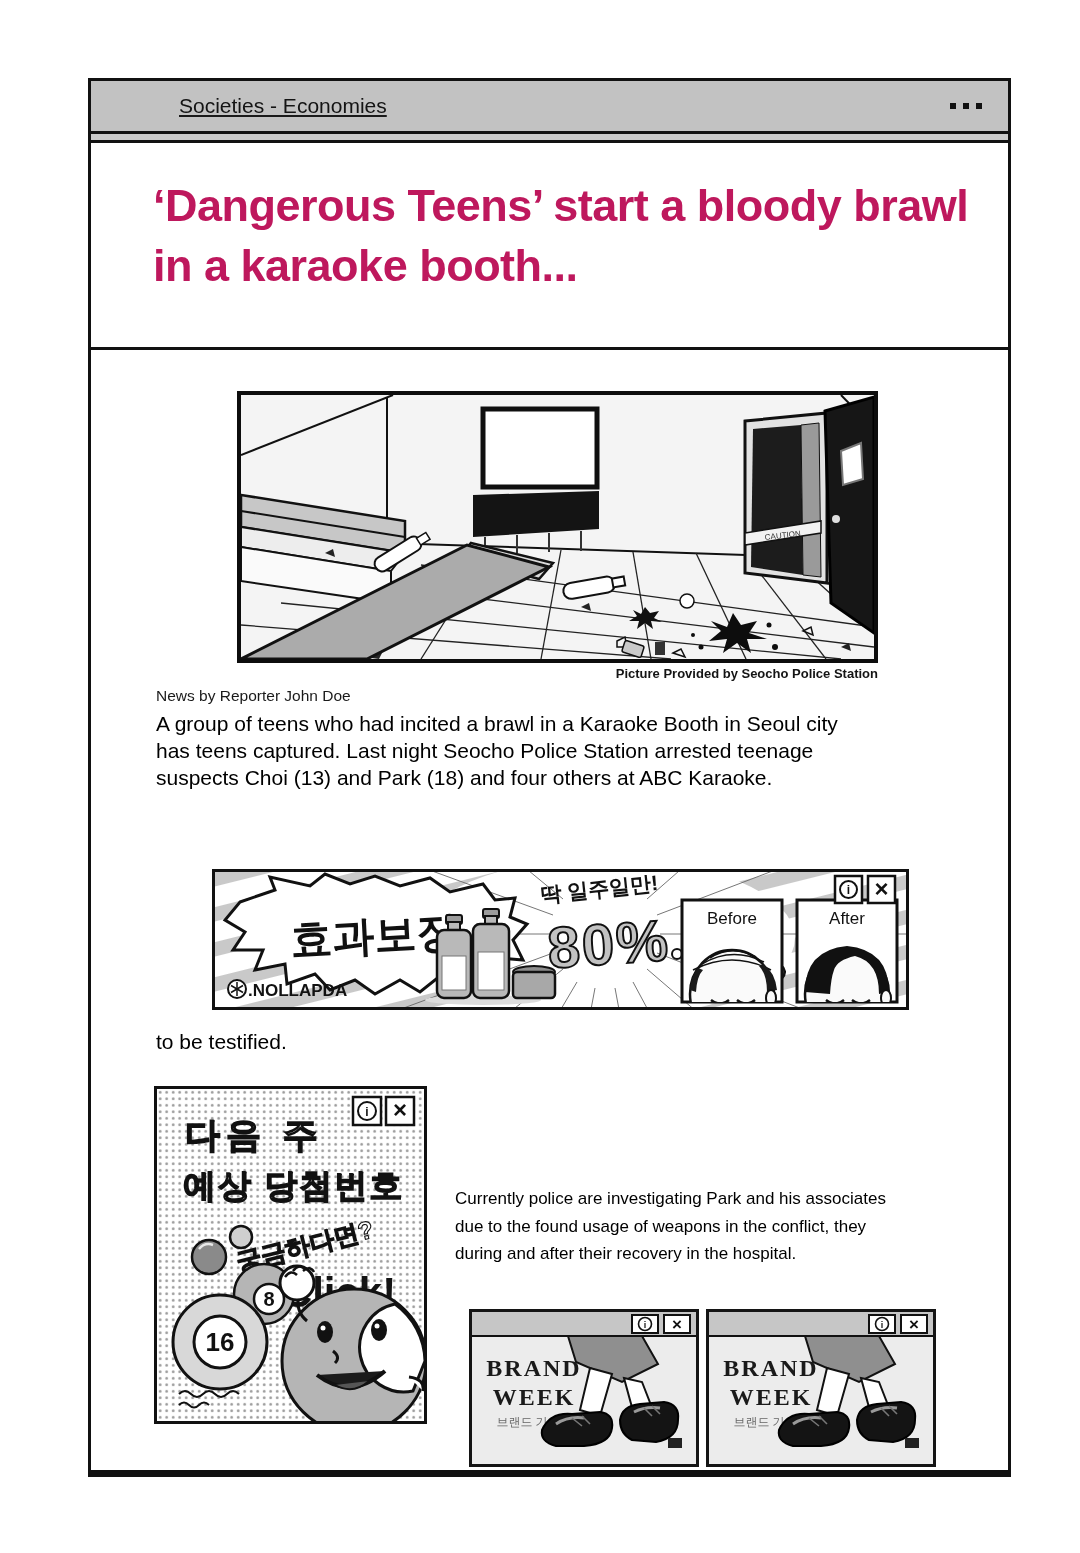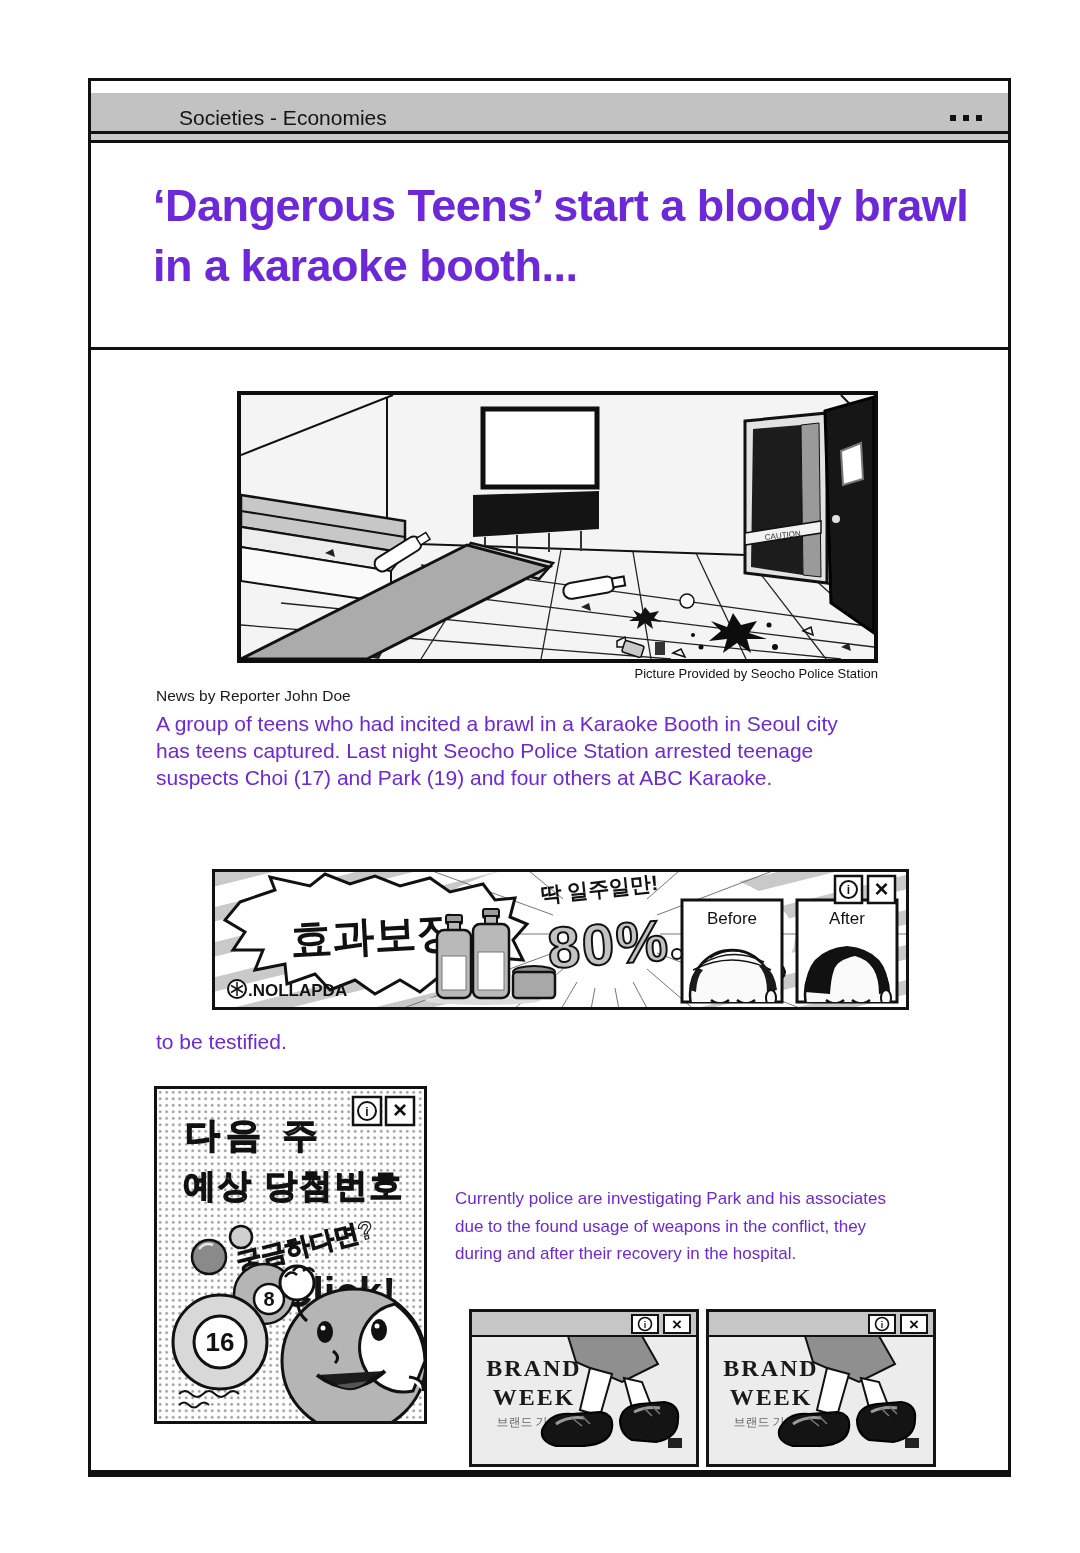--- a/index.html
+++ b/index.html
@@ -1,37 +1,37 @@
 <!DOCTYPE html>
 <html><head>
 <meta charset="utf-8">
 <style>
   html,body{margin:0;padding:0;background:#ffffff;width:1080px;height:1553px;
     font-family:"Liberation Sans","DejaVu Sans",sans-serif;color:#1a1a1a;}
   .stage{position:relative;width:1080px;height:1553px;overflow:hidden;background:#fff;}
   .frame{position:absolute;left:88px;top:78px;width:917px;height:1389px;
     border:3px solid #111;border-bottom:7px solid #111;background:#fff;}
   
-  .titlebar{position:absolute;left:0;top:12px;right:0;height:50px;background:#c2c2c2;
-    display:flex;align-items:center;}
+  .titlebar{position:absolute;left:0;top:0;right:0;height:50px;background:#c2c2c2;
+    display:flex;align-items:center;text-decoration:underline;}
   .titlebar-title{margin-left:88px;font-size:21px;color:#141414;}
   .menu-dots{position:absolute;right:26px;top:22px;display:flex;gap:7px;cursor:pointer;}
   .menu-dots span{width:6px;height:6px;background:#111;display:block;}
   .titlebar-sep{position:absolute;left:0;top:50px;right:0;height:12px;background:#c9c9c9;
     border-top:3px solid #111;border-bottom:3px solid #111;box-sizing:border-box;}
   
   .headline{position:absolute;left:62px;top:95px;width:840px;font-size:45px;line-height:60px;
-    font-weight:bold;letter-spacing:-0.5px;color:#6d28d9;}
+    font-weight:bold;letter-spacing:-0.5px;color:#be185d;}
   .headline-divider{position:absolute;left:0;top:266px;right:0;border-top:3px solid #111;}
   
   .photo{position:absolute;left:146px;top:310px;width:633px;height:264px;border:4px solid #0d0d0d;background:#f4f4f4;}
   .photo-caption{position:absolute;left:146px;top:585px;width:641px;text-align:right;
-    font-size:13px;font-weight:normal;color:#141414;}
+    font-size:13px;font-weight:bold;color:#141414;}
   .byline{position:absolute;left:65px;top:606px;font-size:15.5px;font-weight:normal;}
-  .para{position:absolute;font-size:21px;line-height:27px;color:#6d28d9;}
+  .para{position:absolute;font-size:21px;line-height:27px;color:#000000;}
   .para div{white-space:nowrap;}
   .p1{left:65px;top:629px;}
   .p2{left:65px;top:729px;}
   .p3{left:65px;top:947px;}
   .p4{left:364px;top:1104px;font-size:17px;line-height:27.5px;}
   
   .ad{position:absolute;border:3px solid #111;background:#fff;cursor:pointer;}
   .ad-hair{left:121px;top:788px;width:691px;height:135px;}
   .ad-lottery{left:63px;top:1005px;width:267px;height:332px;}
   .ad-brand1{left:378px;top:1228px;width:224px;height:152px;border-color:#141414;}
@@ -146,21 +146,21 @@
           <polygon points="0,264 226,150 308,172 126,264" fill="#ababab" stroke="#111" stroke-width="3"></polygon>
         </g>
       </svg>
     </div>
     <div class="photo-caption">Picture Provided by Seocho Police Station</div>
 
     <div class="byline">News by Reporter John Doe</div>
     <div class="para p1">
       <div>A group of teens who had incited a brawl in a Karaoke Booth in Seoul city</div>
       <div>has teens captured. Last night Seocho Police Station arrested teenage</div>
-      <div>suspects Choi (17) and Park (19) and four others at ABC Karaoke.</div>
+      <div>suspects Choi (13) and Park (18) and four others at ABC Karaoke.</div>
     </div>
 
     <div class="ad ad-hair">
       <svg width="691" height="135" viewBox="0 0 691 135">
         <defs>
           <pattern id="stripes" width="34" height="34" patternUnits="userSpaceOnUse" patternTransform="rotate(-14)">
             <rect width="34" height="34" fill="#ffffff"></rect>
             <rect width="34" height="14" fill="#c9c9c9"></rect>
           </pattern>
           <clipPath id="clipBefore">

